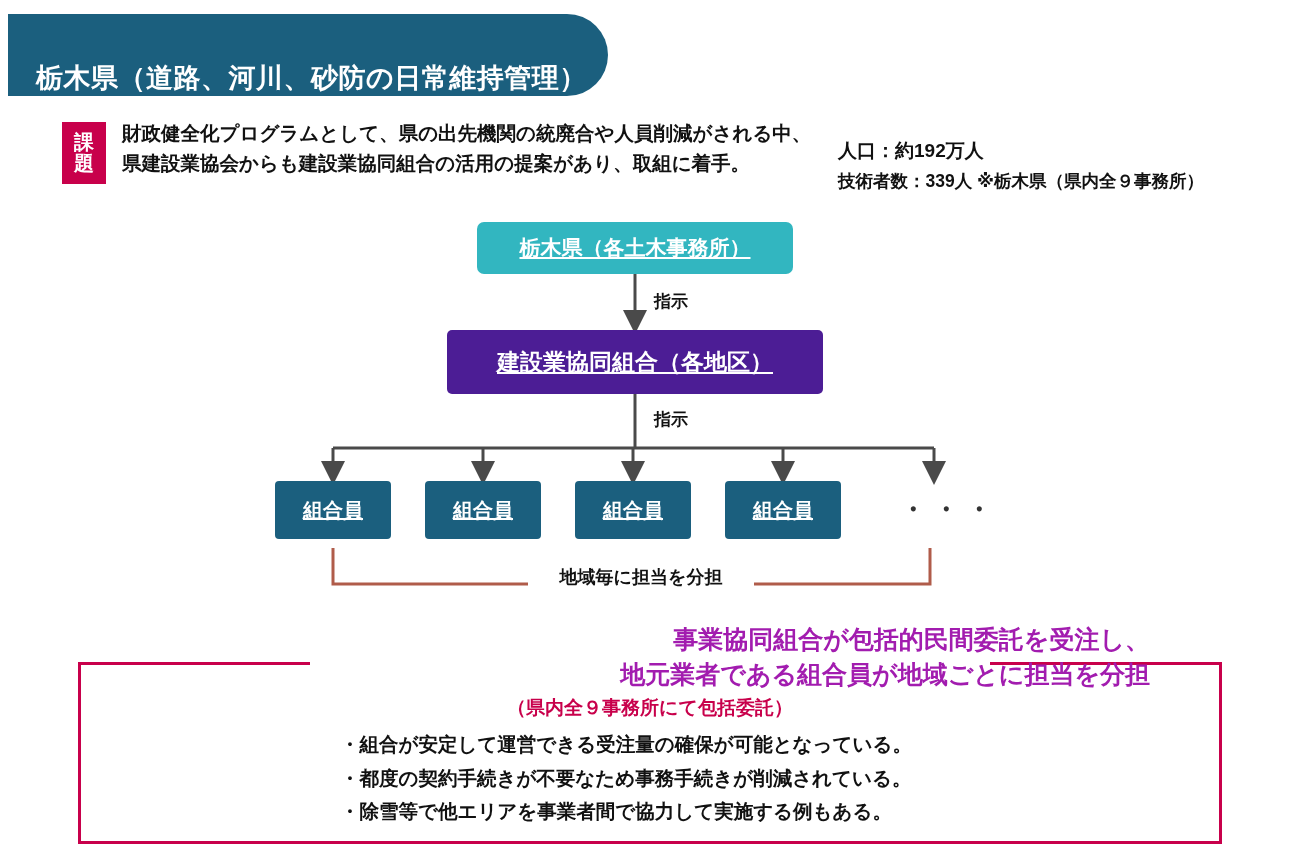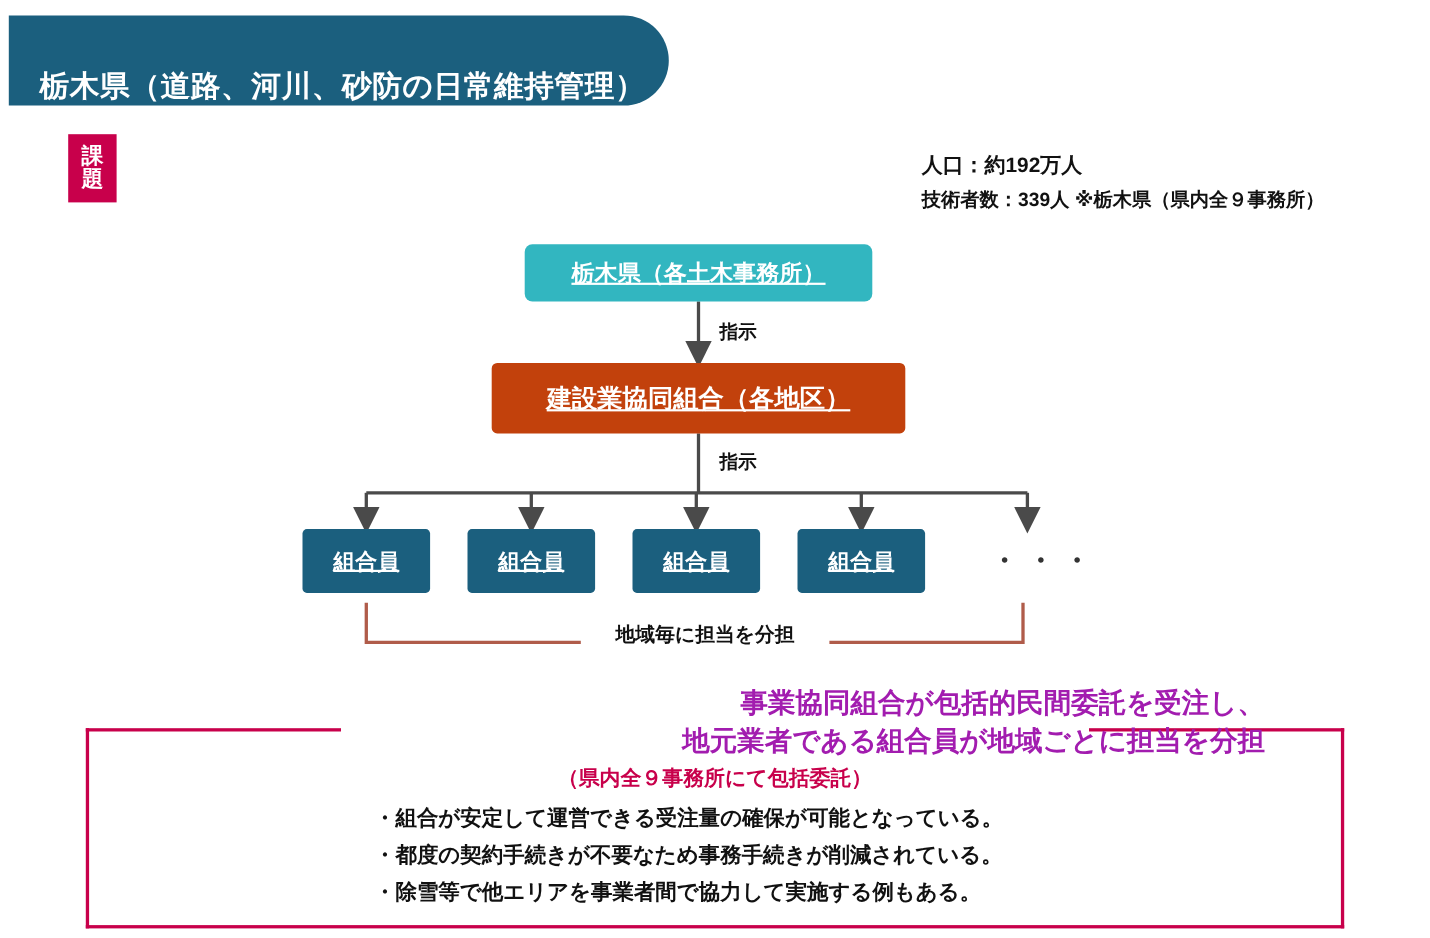--- a/index.html
+++ b/index.html
@@ -102,21 +102,21 @@
     height: 52px;
     background: #32b6c0;
     border-radius: 7px;
     font-size: 21px;
   }
   .box-union {
     left: 447px;
     top: 330px;
     width: 376px;
     height: 64px;
-    background: #c2410c;
+    background: #4c1d95;
     border-radius: 5px;
     font-size: 23px;
   }
   .member {
     width: 116px;
     height: 58px;
     background: #1b5f7e;
     border-radius: 4px;
     font-size: 20px;
     top: 481px;
@@ -224,20 +224,21 @@
     <div class="title-text">栃木県（道路、河川、砂防の日常維持管理）</div>
   </div>
 
   <div class="issue-badge">
     <div>
       <span>課</span>
       <span>題</span>
     </div>
   </div>
 
+  <div class="issue-text">財政健全化プログラムとして、県の出先機関の統廃合や人員削減がされる中、県建設業協会からも建設業協同組合の活用の提案があり、取組に着手。</div>
 
   <div class="stats">
     <div>人口：約192万人</div>
     <div class="note">技術者数：339人 ※栃木県（県内全９事務所）</div>
   </div>
 
   <svg class="flow" viewBox="0 0 1300 853">
     <defs>
       <marker id="arrowGray" markerWidth="10" markerHeight="10" refX="5" refY="5" orient="auto">
         <path d="M1,1 L9,5 L1,9 z" fill="#4a4a4a"></path>

